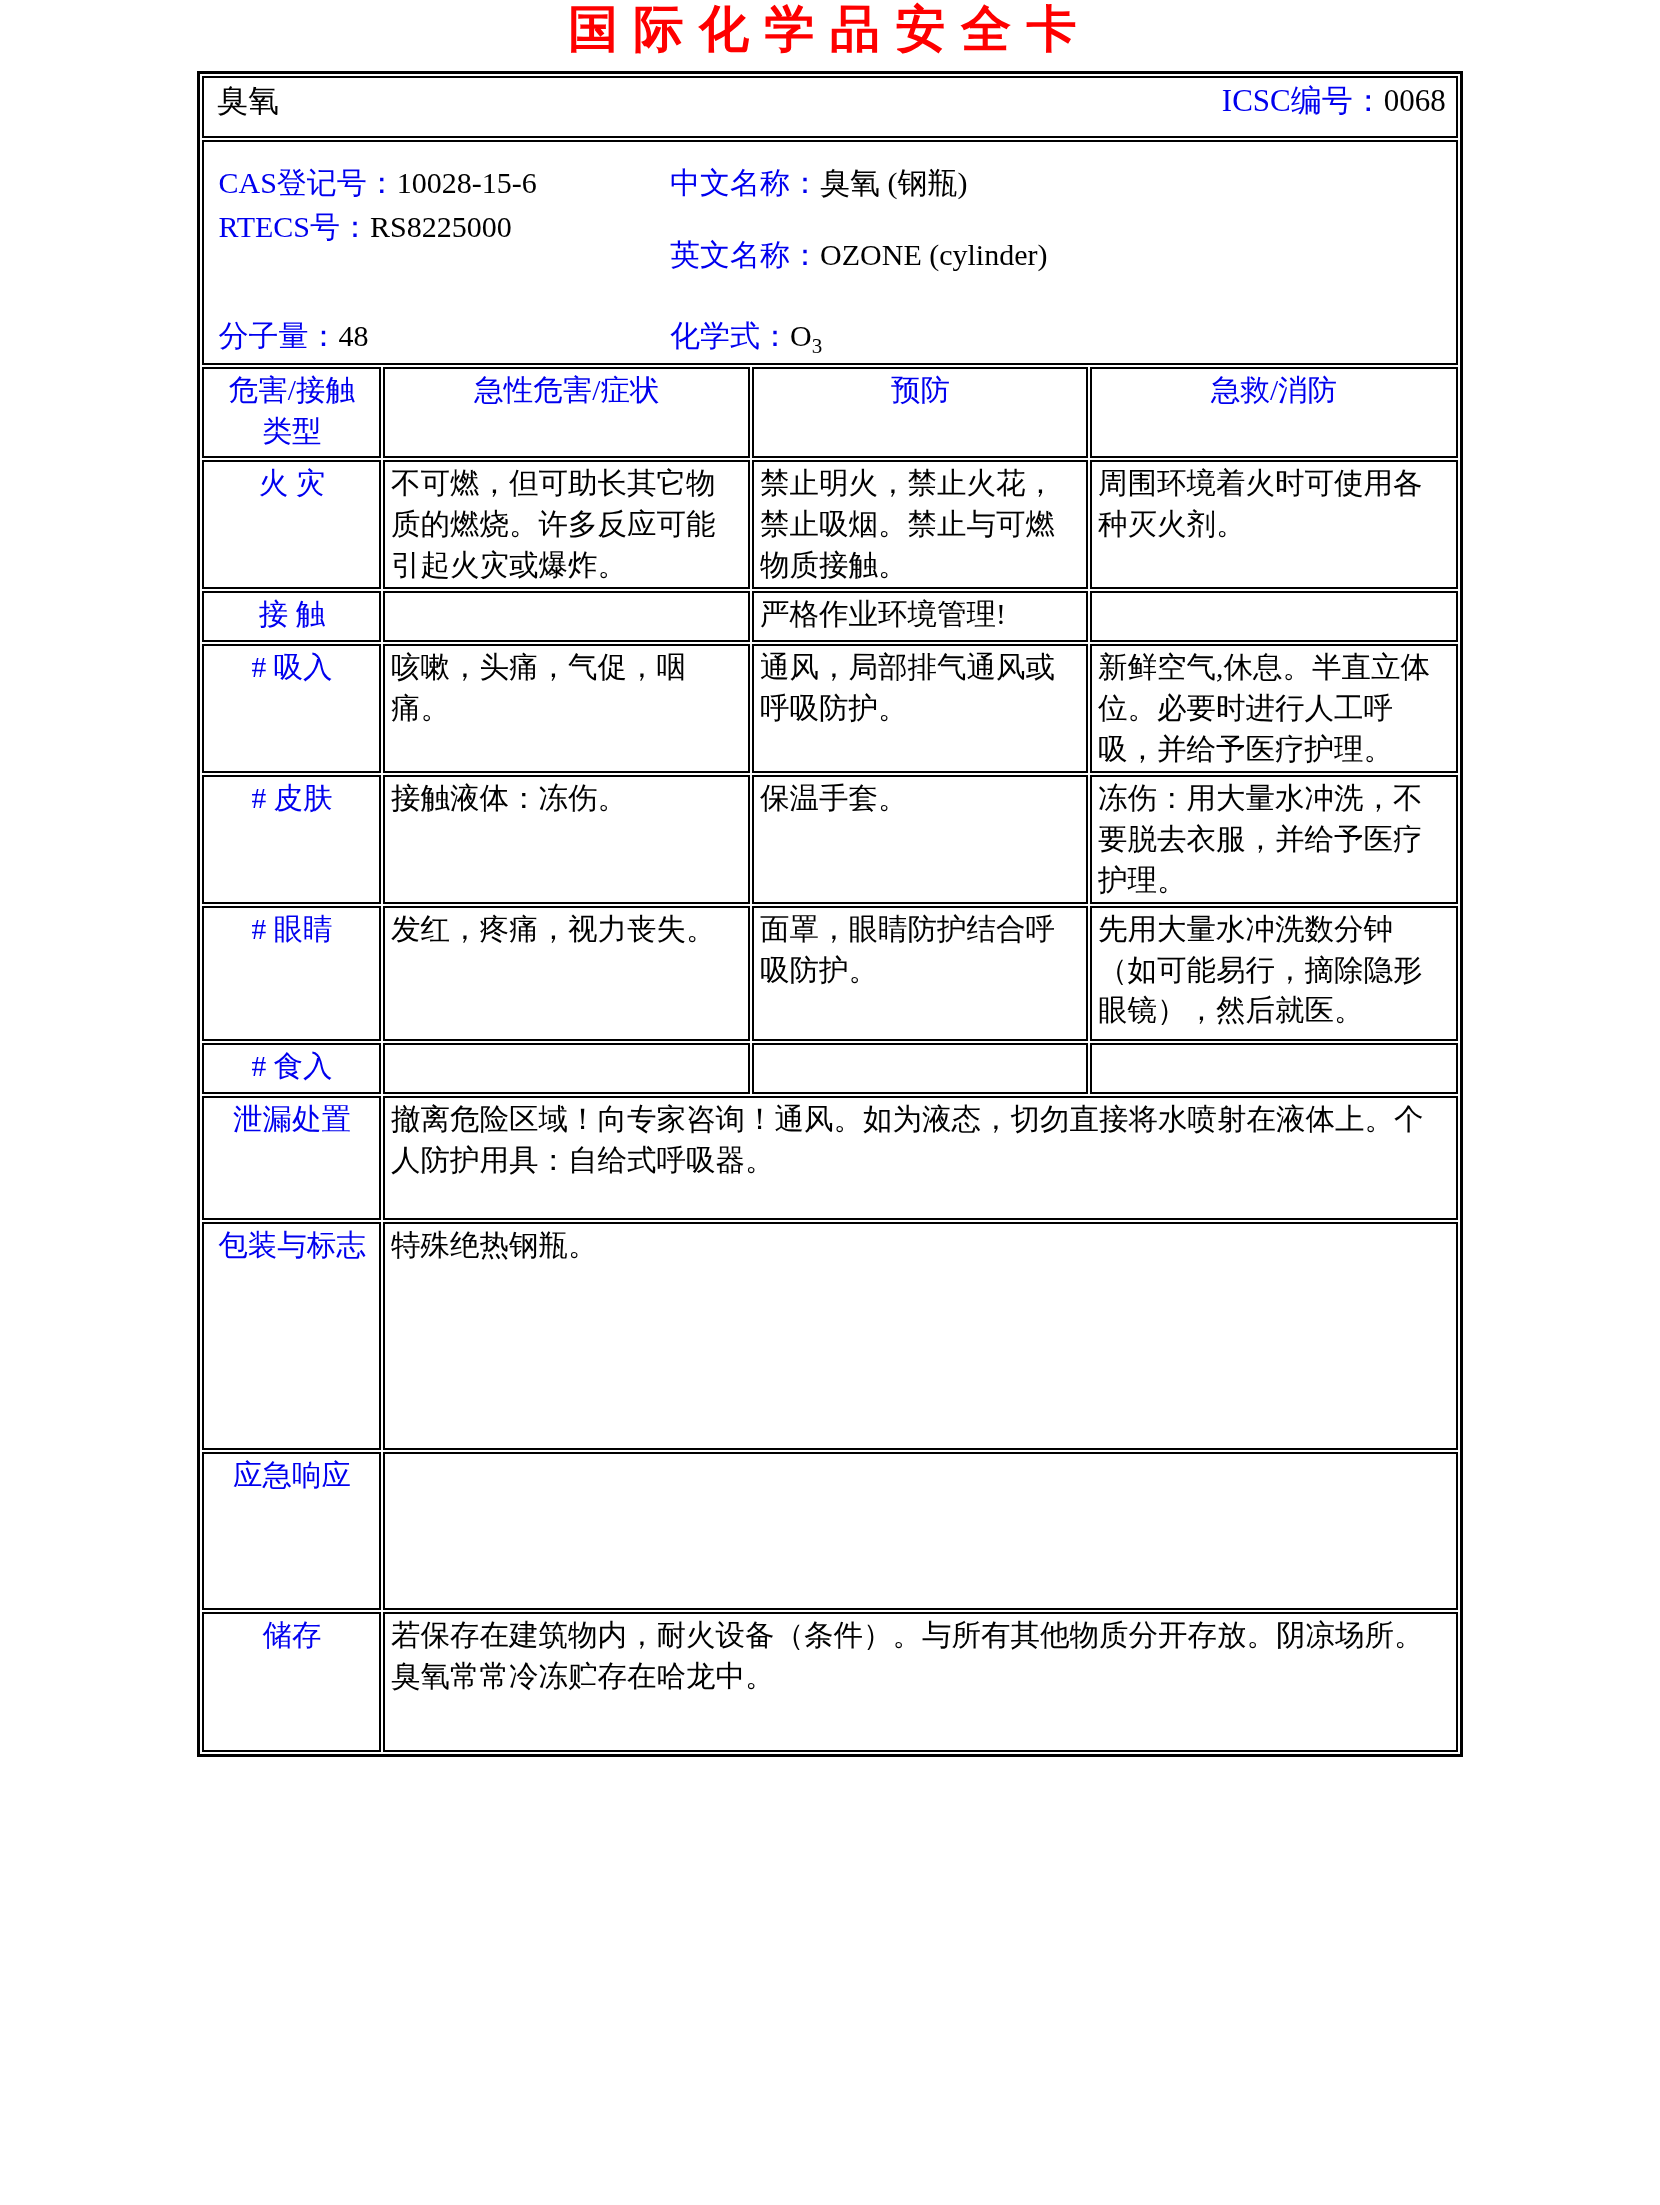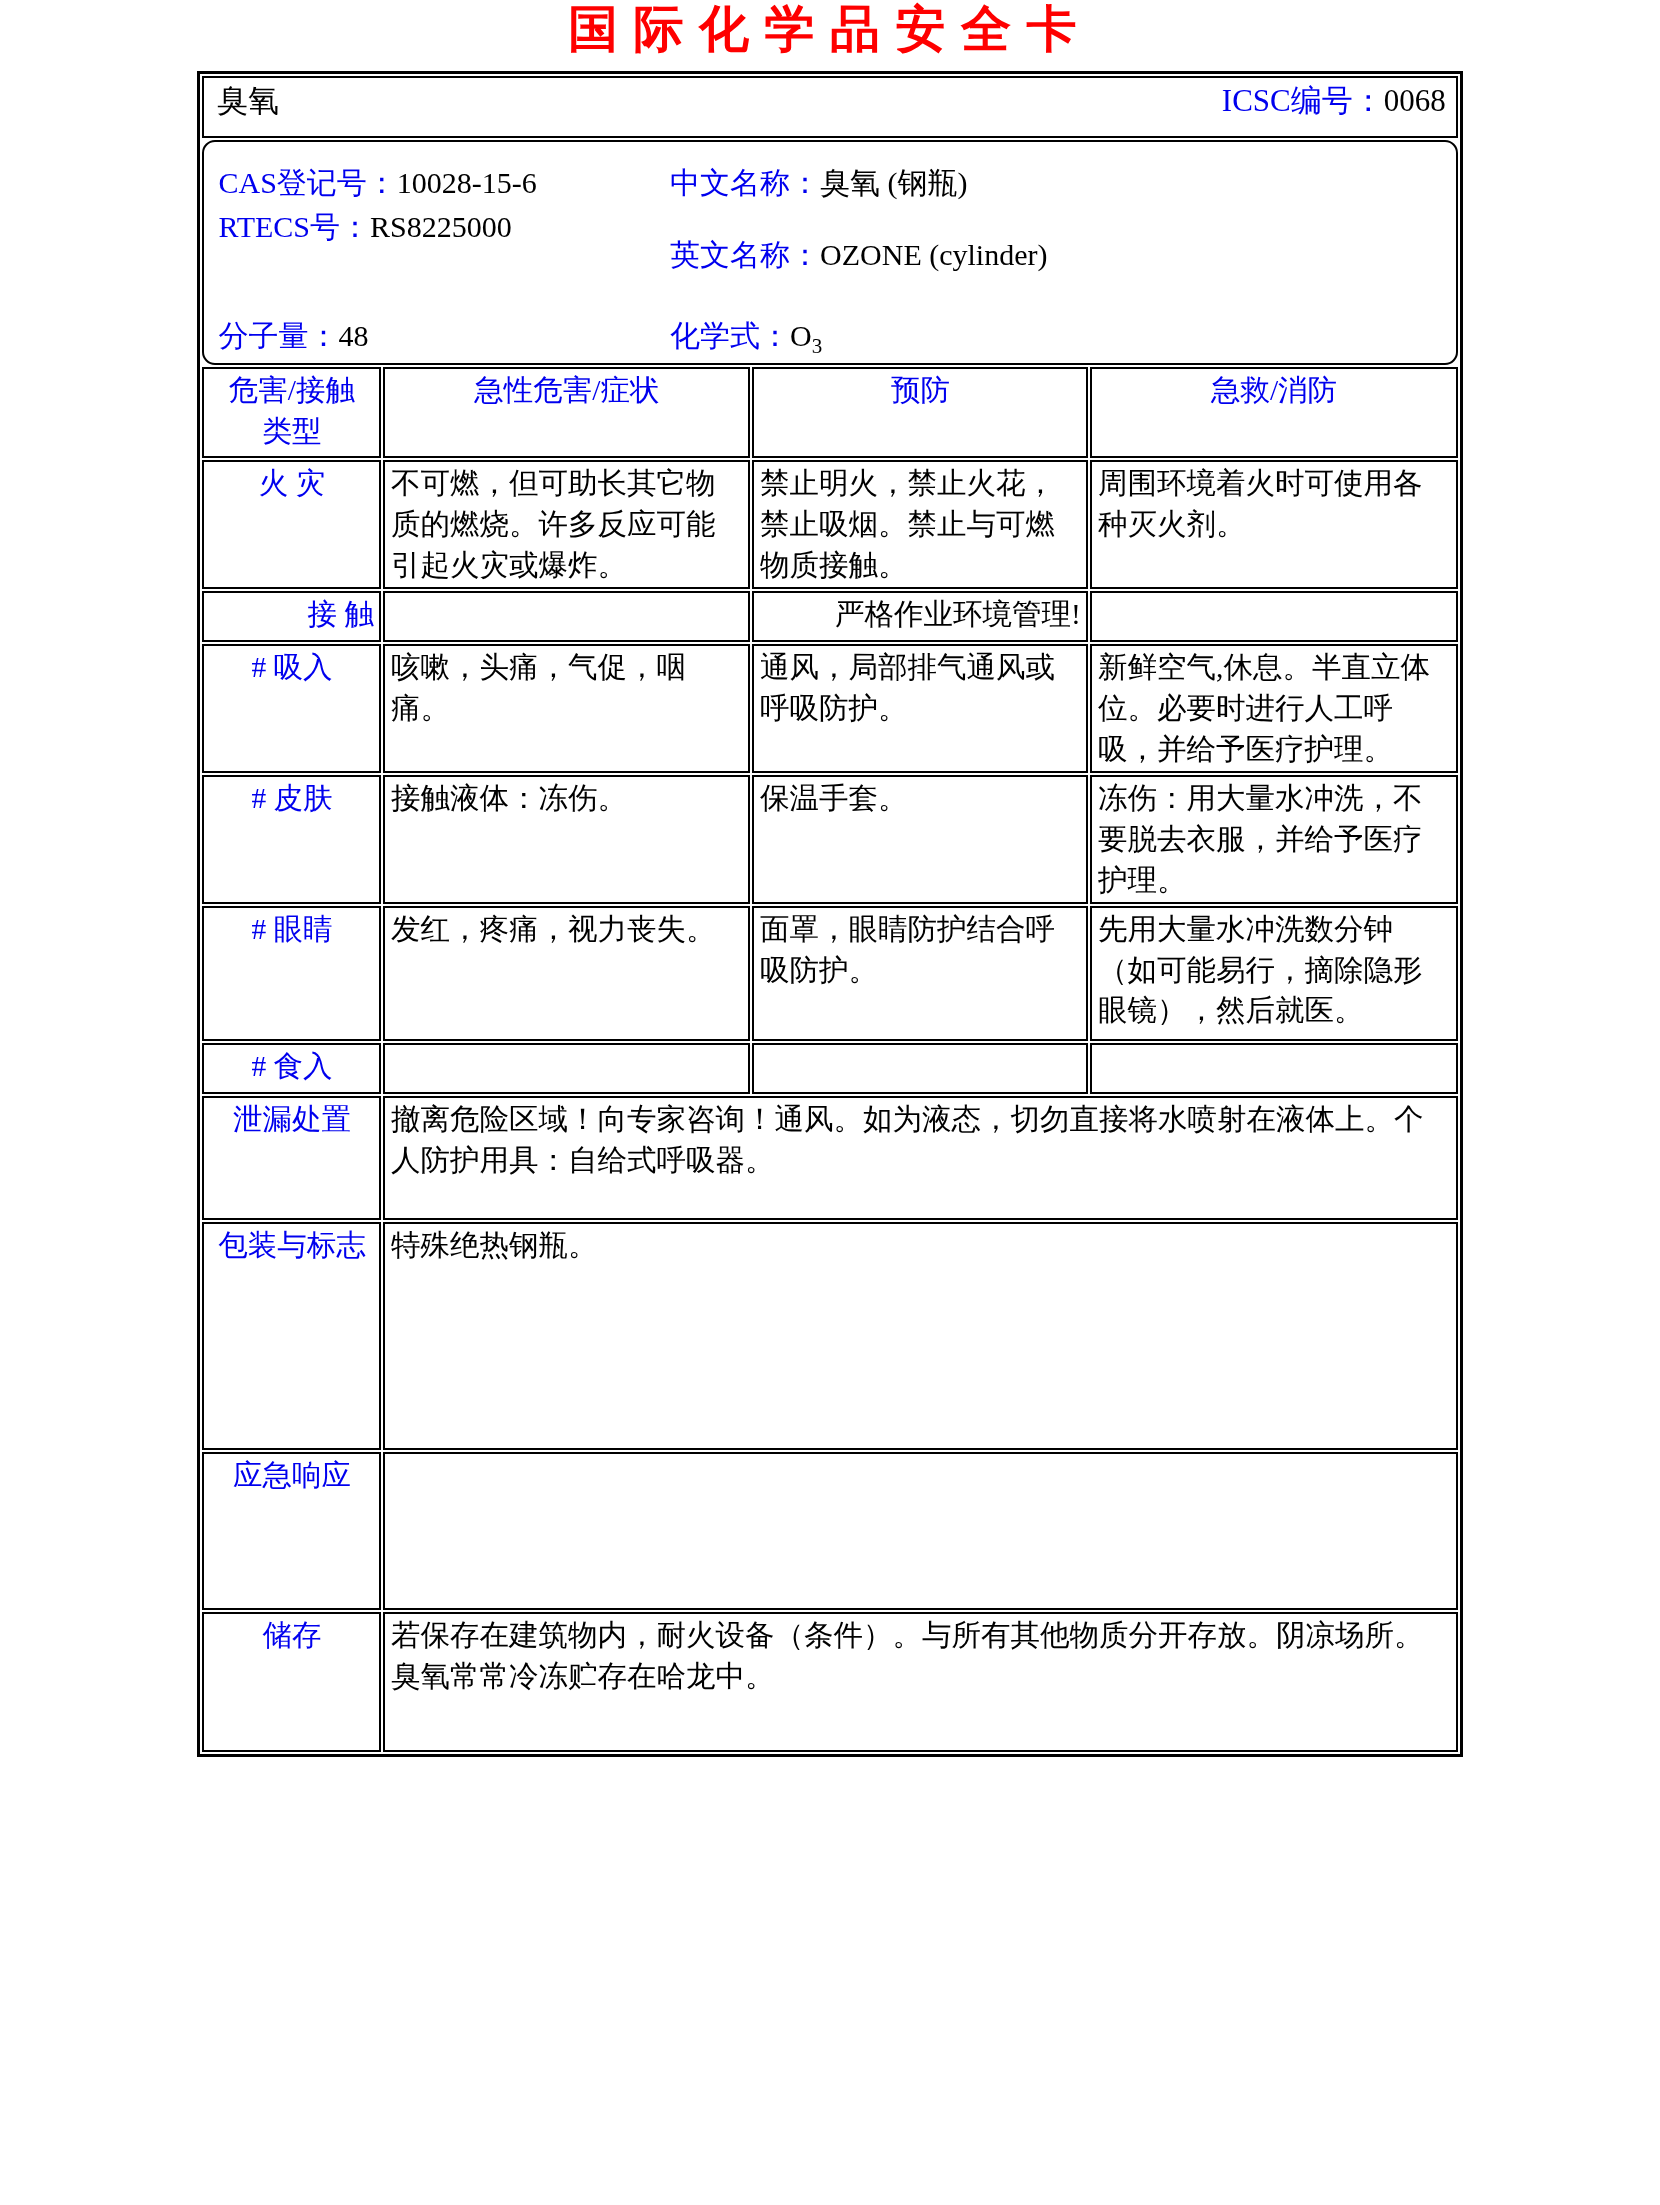--- a/index.html
+++ b/index.html
@@ -53,21 +53,21 @@
   .blue { color: #0000ee; }
   .black { color: #000000; }
 
   
   td.banner-cell { height: 62px; vertical-align: middle; }
   .banner-flex { display: flex; justify-content: space-between; align-items: center; }
   .banner-flex .name { font-size: 31px; padding-left: 7px; }
   .banner-flex .icsc { font-size: 31px; padding-right: 4.2px; }
 
   
-  td.identity-cell { height: 218px; position: relative; padding: 0; border-radius: 13px; }
+  td.identity-cell { height: 218px; position: relative; padding: 0; }
   .identity-wrap { position: relative; width: 100%; height: 218px; font-size: 30px; }
   .id-item { position: absolute; white-space: nowrap; }
   .pos-cas   { left: 8.4px;  top: 18px; }
   .pos-rtecs { left: 8.4px;  top: 62px; }
   .pos-mw    { left: 8.4px;  top: 171px; }
   .pos-cn    { left: 460px; top: 18px; }
   .pos-en    { left: 460px; top: 90px; }
   .pos-formula { left: 460px; top: 171px; }
   .id-item sub { font-size: 21px; }
 
@@ -77,21 +77,21 @@
     text-align: center;
     color: #0000ee;
     font-size: 32px;
     height: 91px;
     line-height: 1.3;
   }
 
   
   tr.r-fire      td { height: 121px; }
   tr.r-explosion td { height: 121px; }
-  tr.r-contact   td { height: 51px; text-align: right; }
+  tr.r-contact   td { height: 51px; }
   tr.r-inhale    td { height: 124px; }
   tr.r-skin      td { height: 124px; }
   tr.r-eyes      td { height: 135px; }
   tr.r-ingest    td { height: 51px; }
   tr.r-spill     td { height: 124px; }
   tr.r-pack      td { height: 228px; }
   tr.r-emerg     td { height: 158px; }
   tr.r-storage   td { height: 140px; }
 </style>
 </head>

